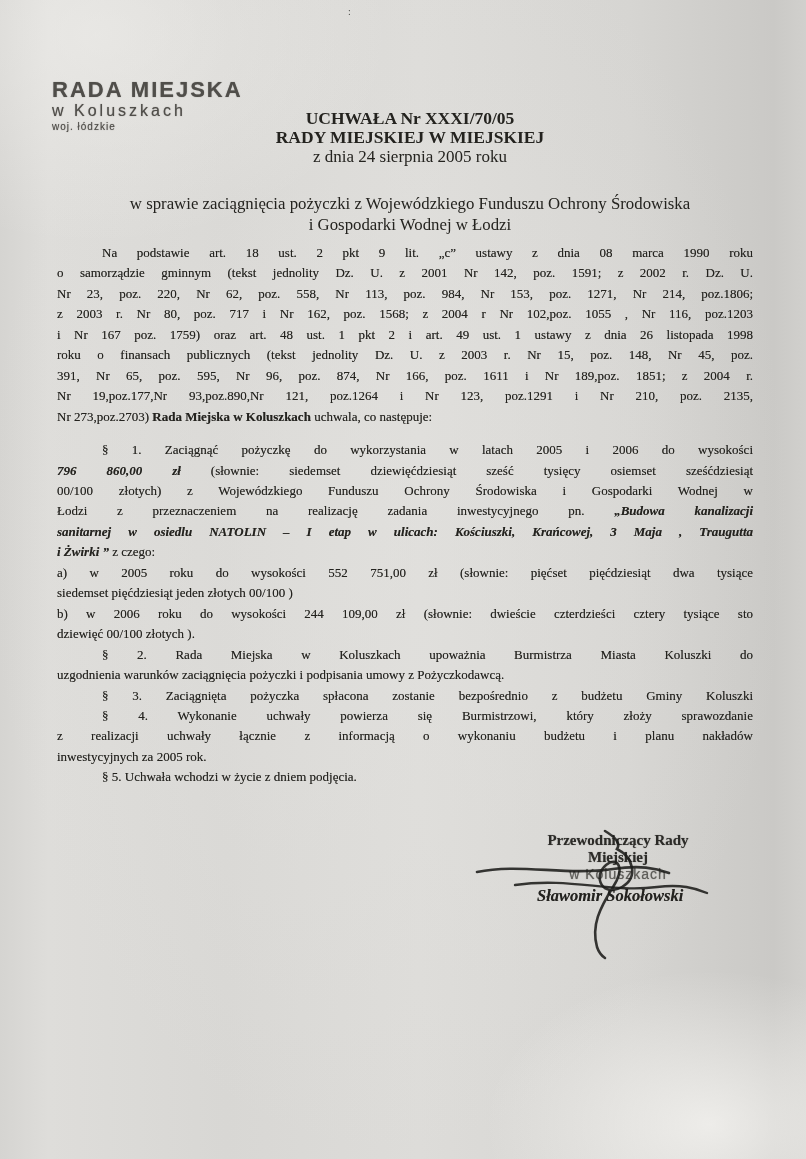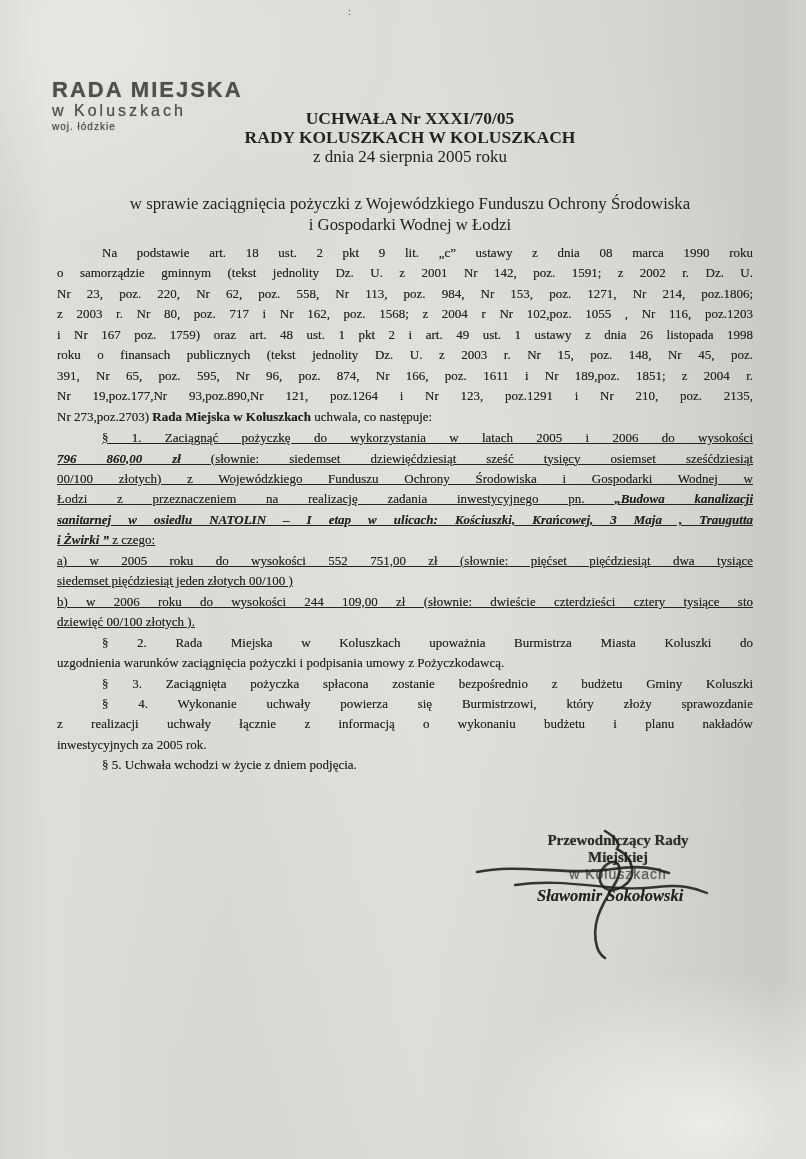--- a/index.html
+++ b/index.html
@@ -41,21 +41,21 @@
 
   
   .bodytext {
     position: absolute; left: 57px; top: 243px; width: 696px;
     font-size: 13px; line-height: 20.45px;
     text-shadow: 0 0 .5px rgba(36,35,31,.5);
   }
   .line { text-align: justify; text-align-last: justify; }
   .line.last { text-align-last: left; }
   .line.indent { padding-left: 45px; }
-  .para-s1 { margin-top: 1px; text-decoration: underline; }
+  .para-s1 { margin-top: 13px; }
   .b { font-weight: bold; }
   .bi { font-weight: bold; font-style: italic; }
 
   
   .sig-role {
     position: absolute; left: 518px; top: 832px; width: 200px; text-align: center;
     font-size: 15px; font-weight: bold; color: #2c2b28;
     text-shadow: 0 0 1px rgba(44,43,40,.55);
     line-height: 17px;
   }
@@ -78,21 +78,21 @@
   <span class="speck">:</span>
 
   <div class="stamp">
     <div class="stamp-l1">RADA MIEJSKA</div>
     <div class="stamp-l2">w Koluszkach</div>
     <div class="stamp-l3">woj. łódzkie</div>
   </div>
 
   <div class="title-block">
     <div class="title-l1">UCHWAŁA Nr XXXI/70/05</div>
-    <div class="title-l2">RADY KOLUSZKACH W KOLUSZKACH</div>
+    <div class="title-l2">RADY MIEJSKIEJ W MIEJSKIEJ</div>
     <div class="title-l3">z dnia 24 sierpnia 2005 roku</div>
   </div>
 
   <div class="subject-block">
     <div class="subject-l">w sprawie zaciągnięcia pożyczki z Wojewódzkiego Funduszu Ochrony Środowiska</div>
     <div class="subject-l">i Gospodarki Wodnej w Łodzi</div>
   </div>
 
   <div class="bodytext">
 

